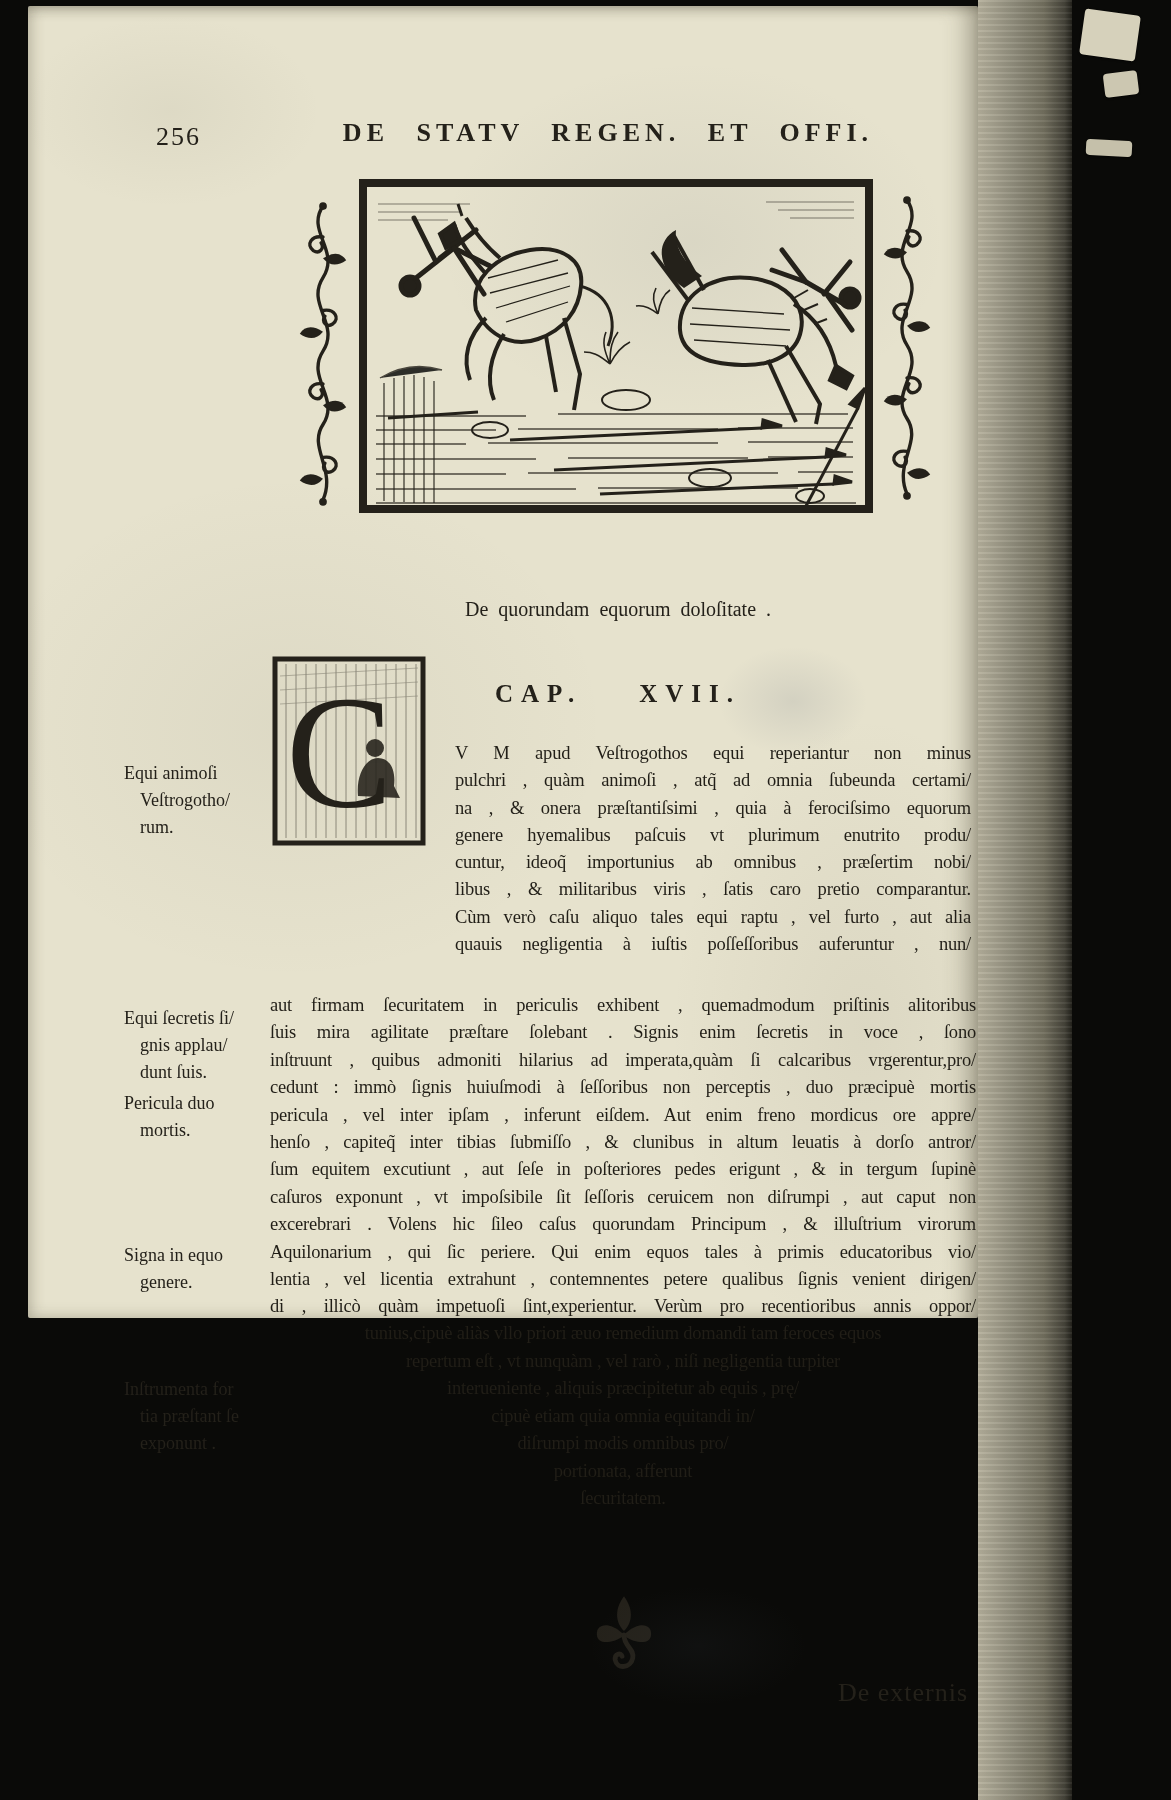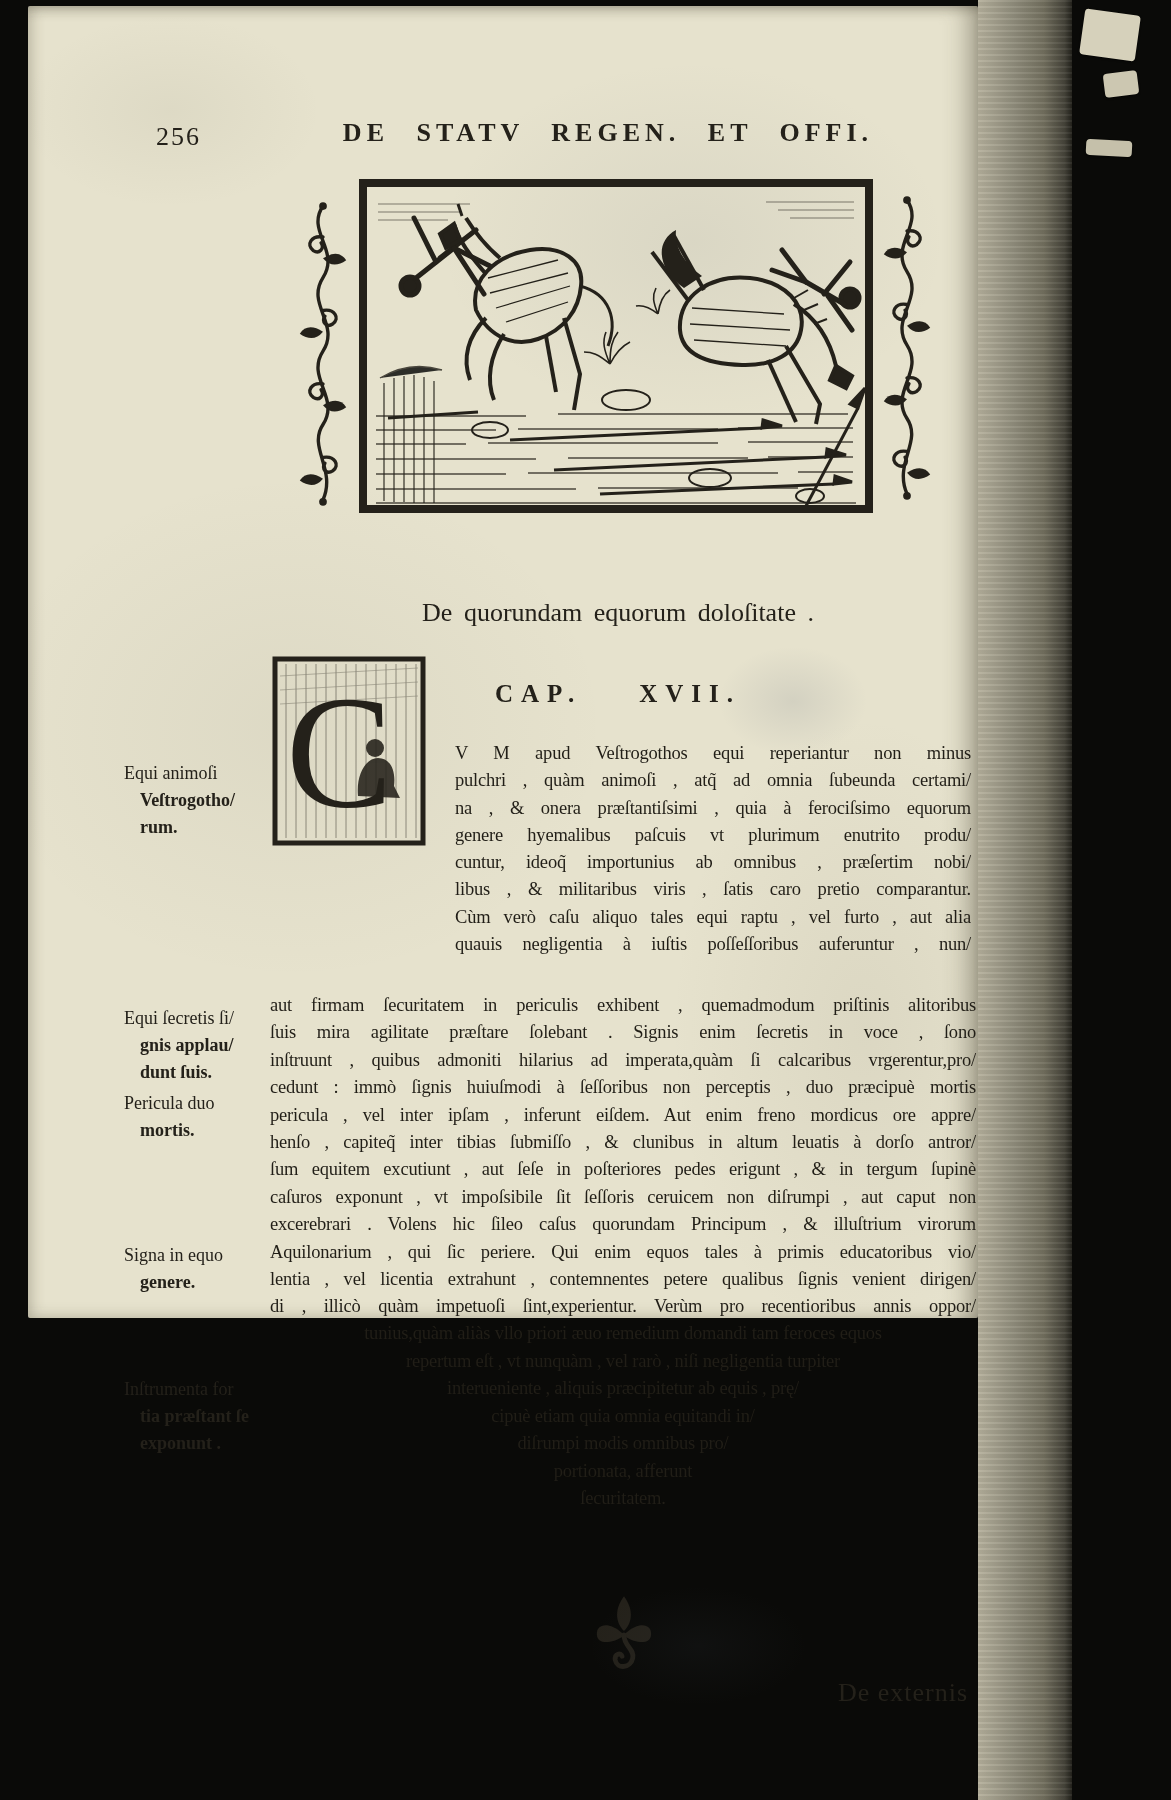--- a/index.html
+++ b/index.html
@@ -23,26 +23,26 @@
     border-radius:2px;
     color:var(--ink);
   }
   .abs{position:absolute;}
   .pagenum{left:128px;top:116px;font-size:26px;letter-spacing:2px;}
   .runtitle{left:250px;top:112px;width:660px;text-align:center;font-size:26px;font-weight:600;letter-spacing:5px;word-spacing:16px;}
   .woodcut{left:330px;top:172px;width:516px;height:336px;color:var(--ink);}
   .orn{color:var(--ink);}
   .orn-left{left:266px;top:190px;width:58px;height:314px;}
   .orn-right{left:850px;top:176px;width:58px;height:330px;transform:scaleX(-1);}
-  .caption{left:250px;top:592px;width:680px;text-align:center;font-size:26px;word-spacing:5px;}
+  .caption{left:250px;top:592px;width:680px;text-align:center;font-size:20px;word-spacing:5px;}
   .chap{left:250px;top:674px;width:680px;text-align:center;font-size:25px;font-weight:600;letter-spacing:8px;white-space:pre;}
   .initial{left:244px;top:649px;width:154px;height:192px;color:var(--ink);}
   .note{left:96px;width:160px;font-size:18px;line-height:27px;}
   .note .nl{white-space:nowrap;}
-  .note .nl + .nl{padding-left:16px;font-weight:bold;}
+  .note .nl + .nl{padding-left:16px;}
   .n1{top:754px;} .n2{top:999px;} .n3{top:1084px;} .n4{top:1236px;} .n5{top:1370px;}
   .bodyline{font-size:18.5px;letter-spacing:-0.2px;color:#211e17;}
   .indent-block{left:427px;top:734px;width:516px;}
   .indent-block .bodyline{line-height:27.3px;text-align:justify;text-align-last:justify;}
   .full-block{left:242px;top:986px;width:706px;}
   .full-block .bodyline{line-height:27.4px;text-align:justify;text-align-last:justify;}
   .taper-block{left:242px;top:1314px;width:706px;text-align:center;}
   .taper-block .bodyline{line-height:27.5px;}
   .fleuron{left:564px;top:1586px;width:62px;height:82px;color:var(--ink);}
   .catchword{left:810px;top:1672px;font-size:26px;letter-spacing:1px;}
@@ -283,21 +283,21 @@
       <div class="bodyline">henſo , capiteq̃ inter tibias ſubmiſſo , &amp; clunibus in altum leuatis à dorſo antror/</div>
       <div class="bodyline">ſum equitem excutiunt , aut ſeſe in poſteriores pedes erigunt , &amp; in tergum ſupinè</div>
       <div class="bodyline">caſuros exponunt , vt impoſsibile ſit ſeſſoris ceruicem non diſrumpi , aut caput non</div>
       <div class="bodyline">excerebrari .  Volens hic ſileo caſus quorundam Principum , &amp; illuſtrium virorum</div>
       <div class="bodyline">Aquilonarium , qui ſic periere.  Qui enim equos tales à primis educatoribus vio/</div>
       <div class="bodyline">lentia , vel licentia extrahunt , contemnentes petere qualibus ſignis venient dirigen/</div>
       <div class="bodyline">di , illicò quàm impetuoſi ſint,experientur.  Verùm pro recentioribus annis oppor/</div>
     </div>
 
     <div class="abs taper-block">
-      <div class="bodyline">tunius,quàm aliàs vllo priori æuo remedium domandi tam feroces equos</div>
+      <div class="bodyline">tunius,cipuè aliàs vllo priori æuo remedium domandi tam feroces equos</div>
       <div class="bodyline">repertum eſt , vt nunquàm , vel rarò , niſi negligentia turpiter</div>
       <div class="bodyline">interueniente , aliquis præcipitetur ab equis , prę/</div>
       <div class="bodyline">cipuè etiam quia omnia equitandi in/</div>
       <div class="bodyline">diſrumpi modis omnibus pro/</div>
       <div class="bodyline">portionata, afferunt</div>
       <div class="bodyline">ſecuritatem.</div>
     </div>
 
     <svg class="abs fleuron" viewBox="0 0 64 84" aria-hidden="true">
       <g fill="currentColor">

